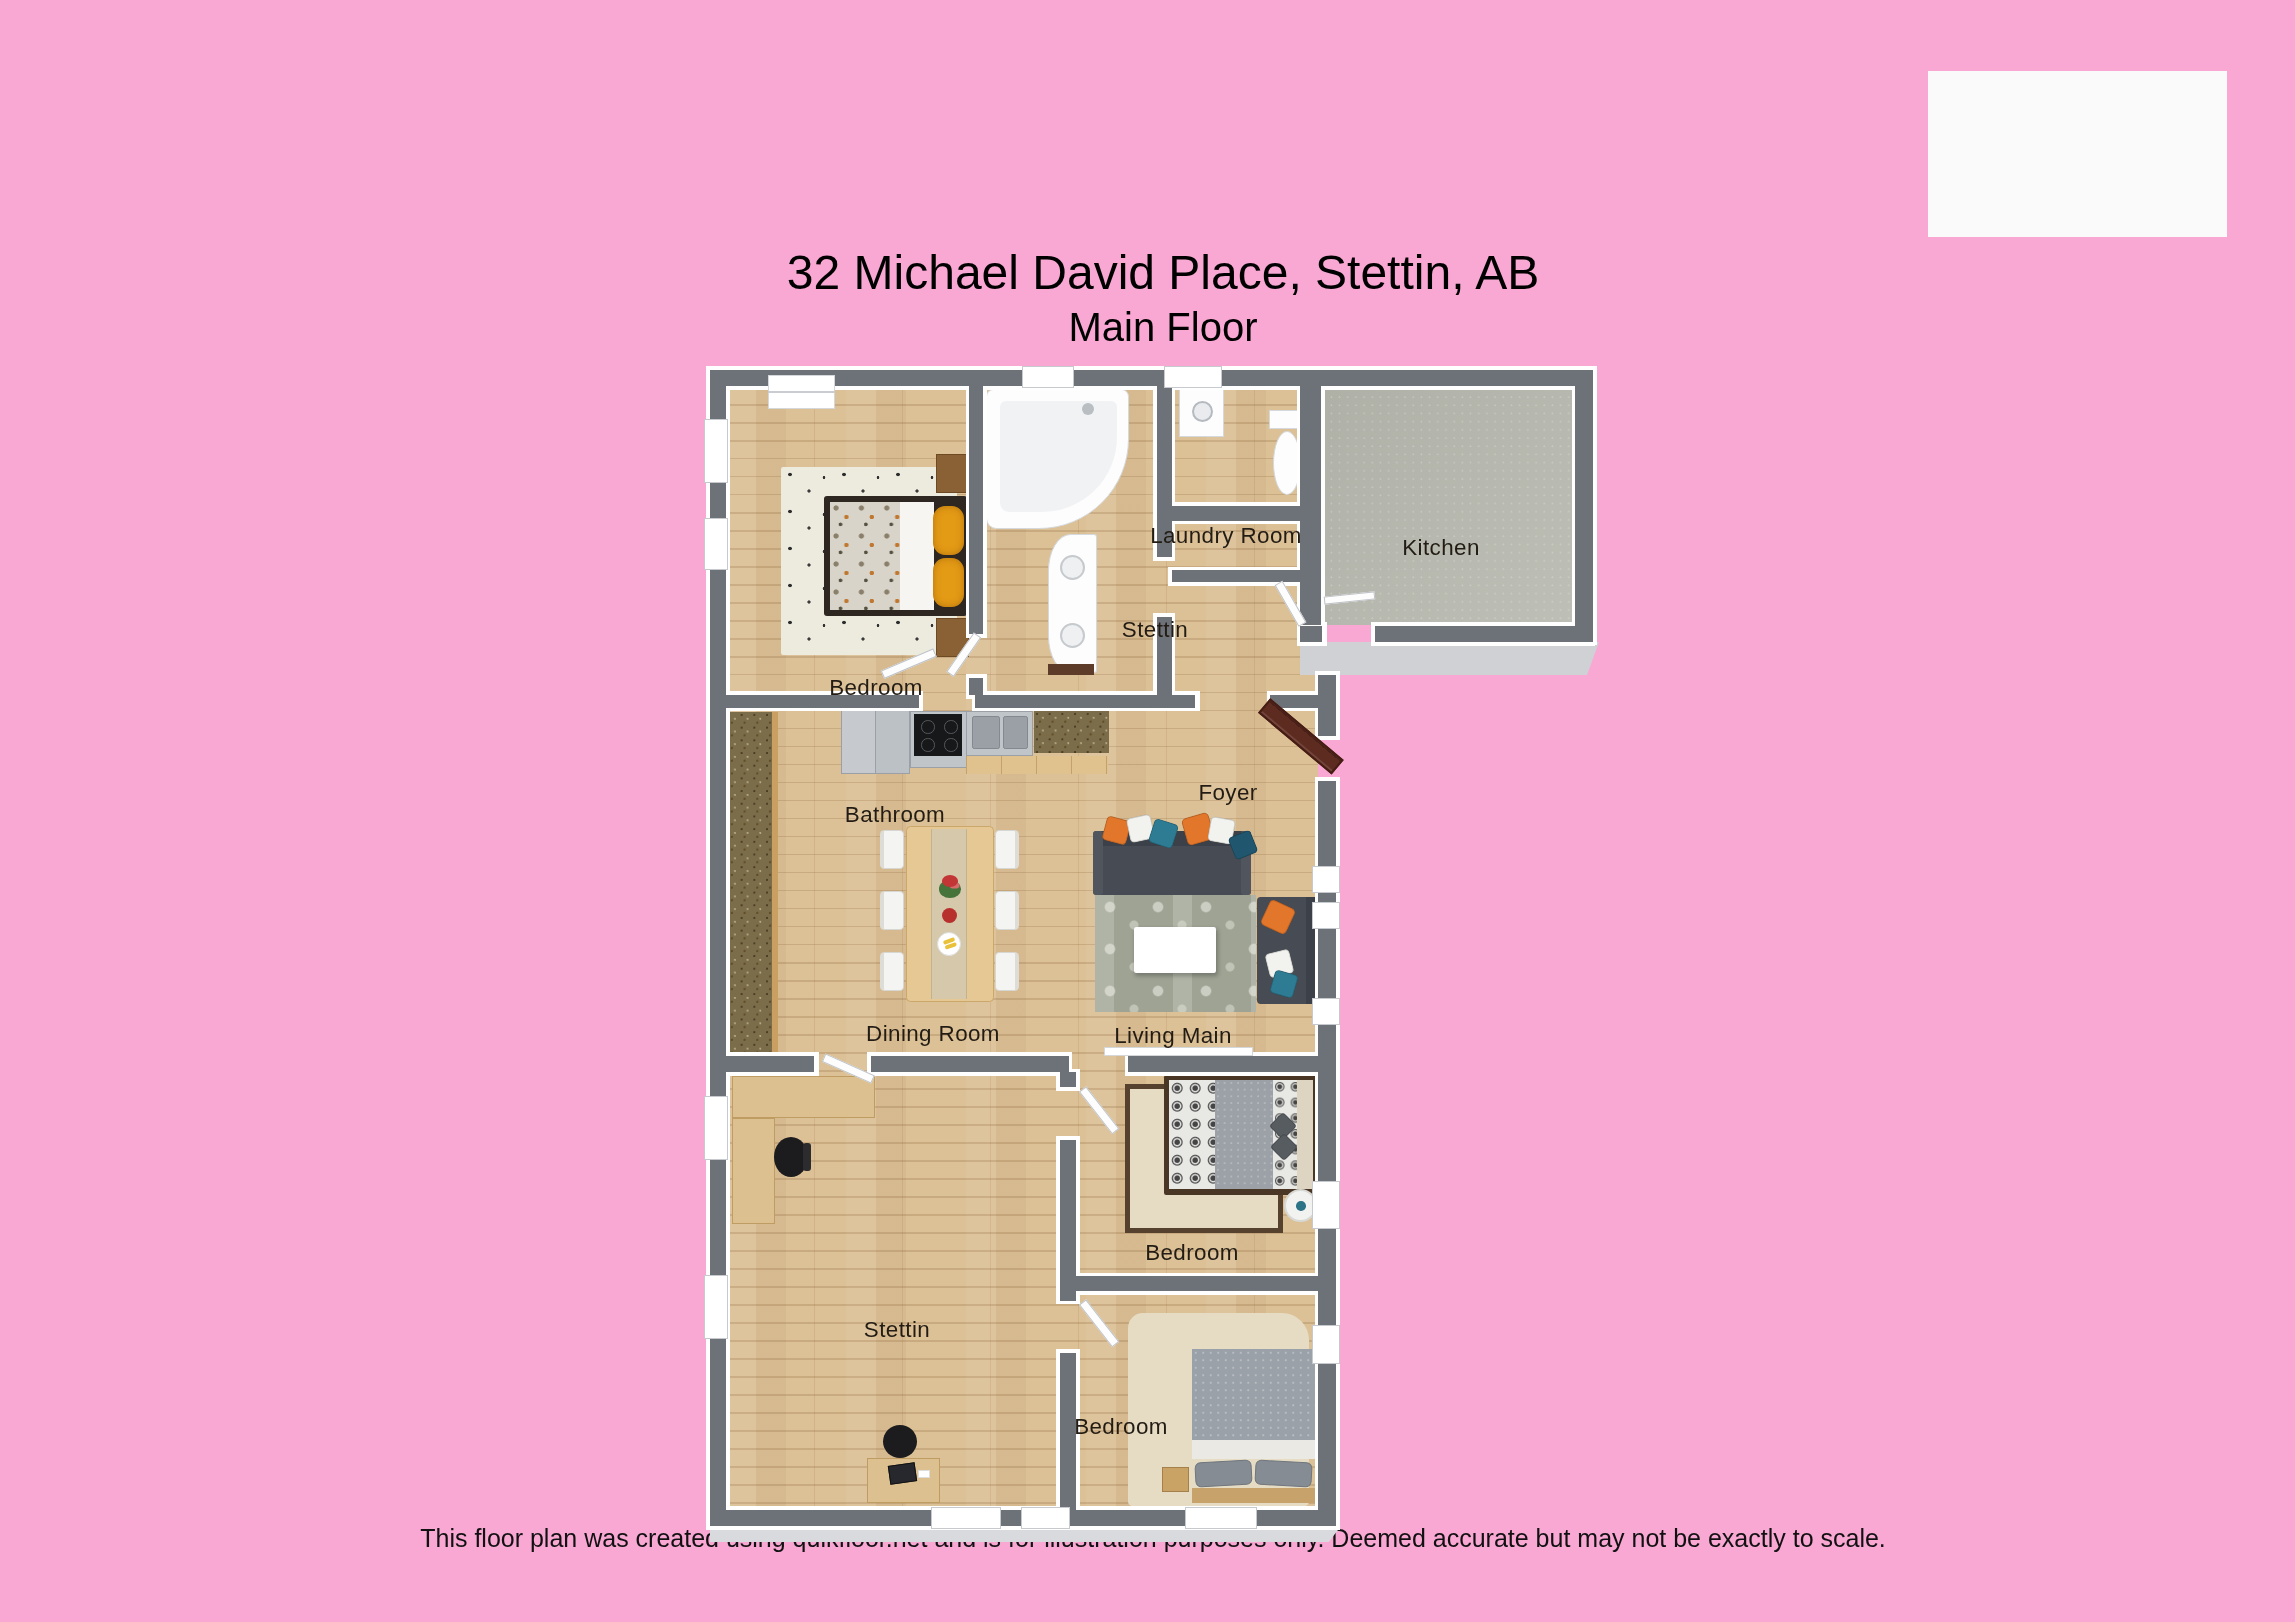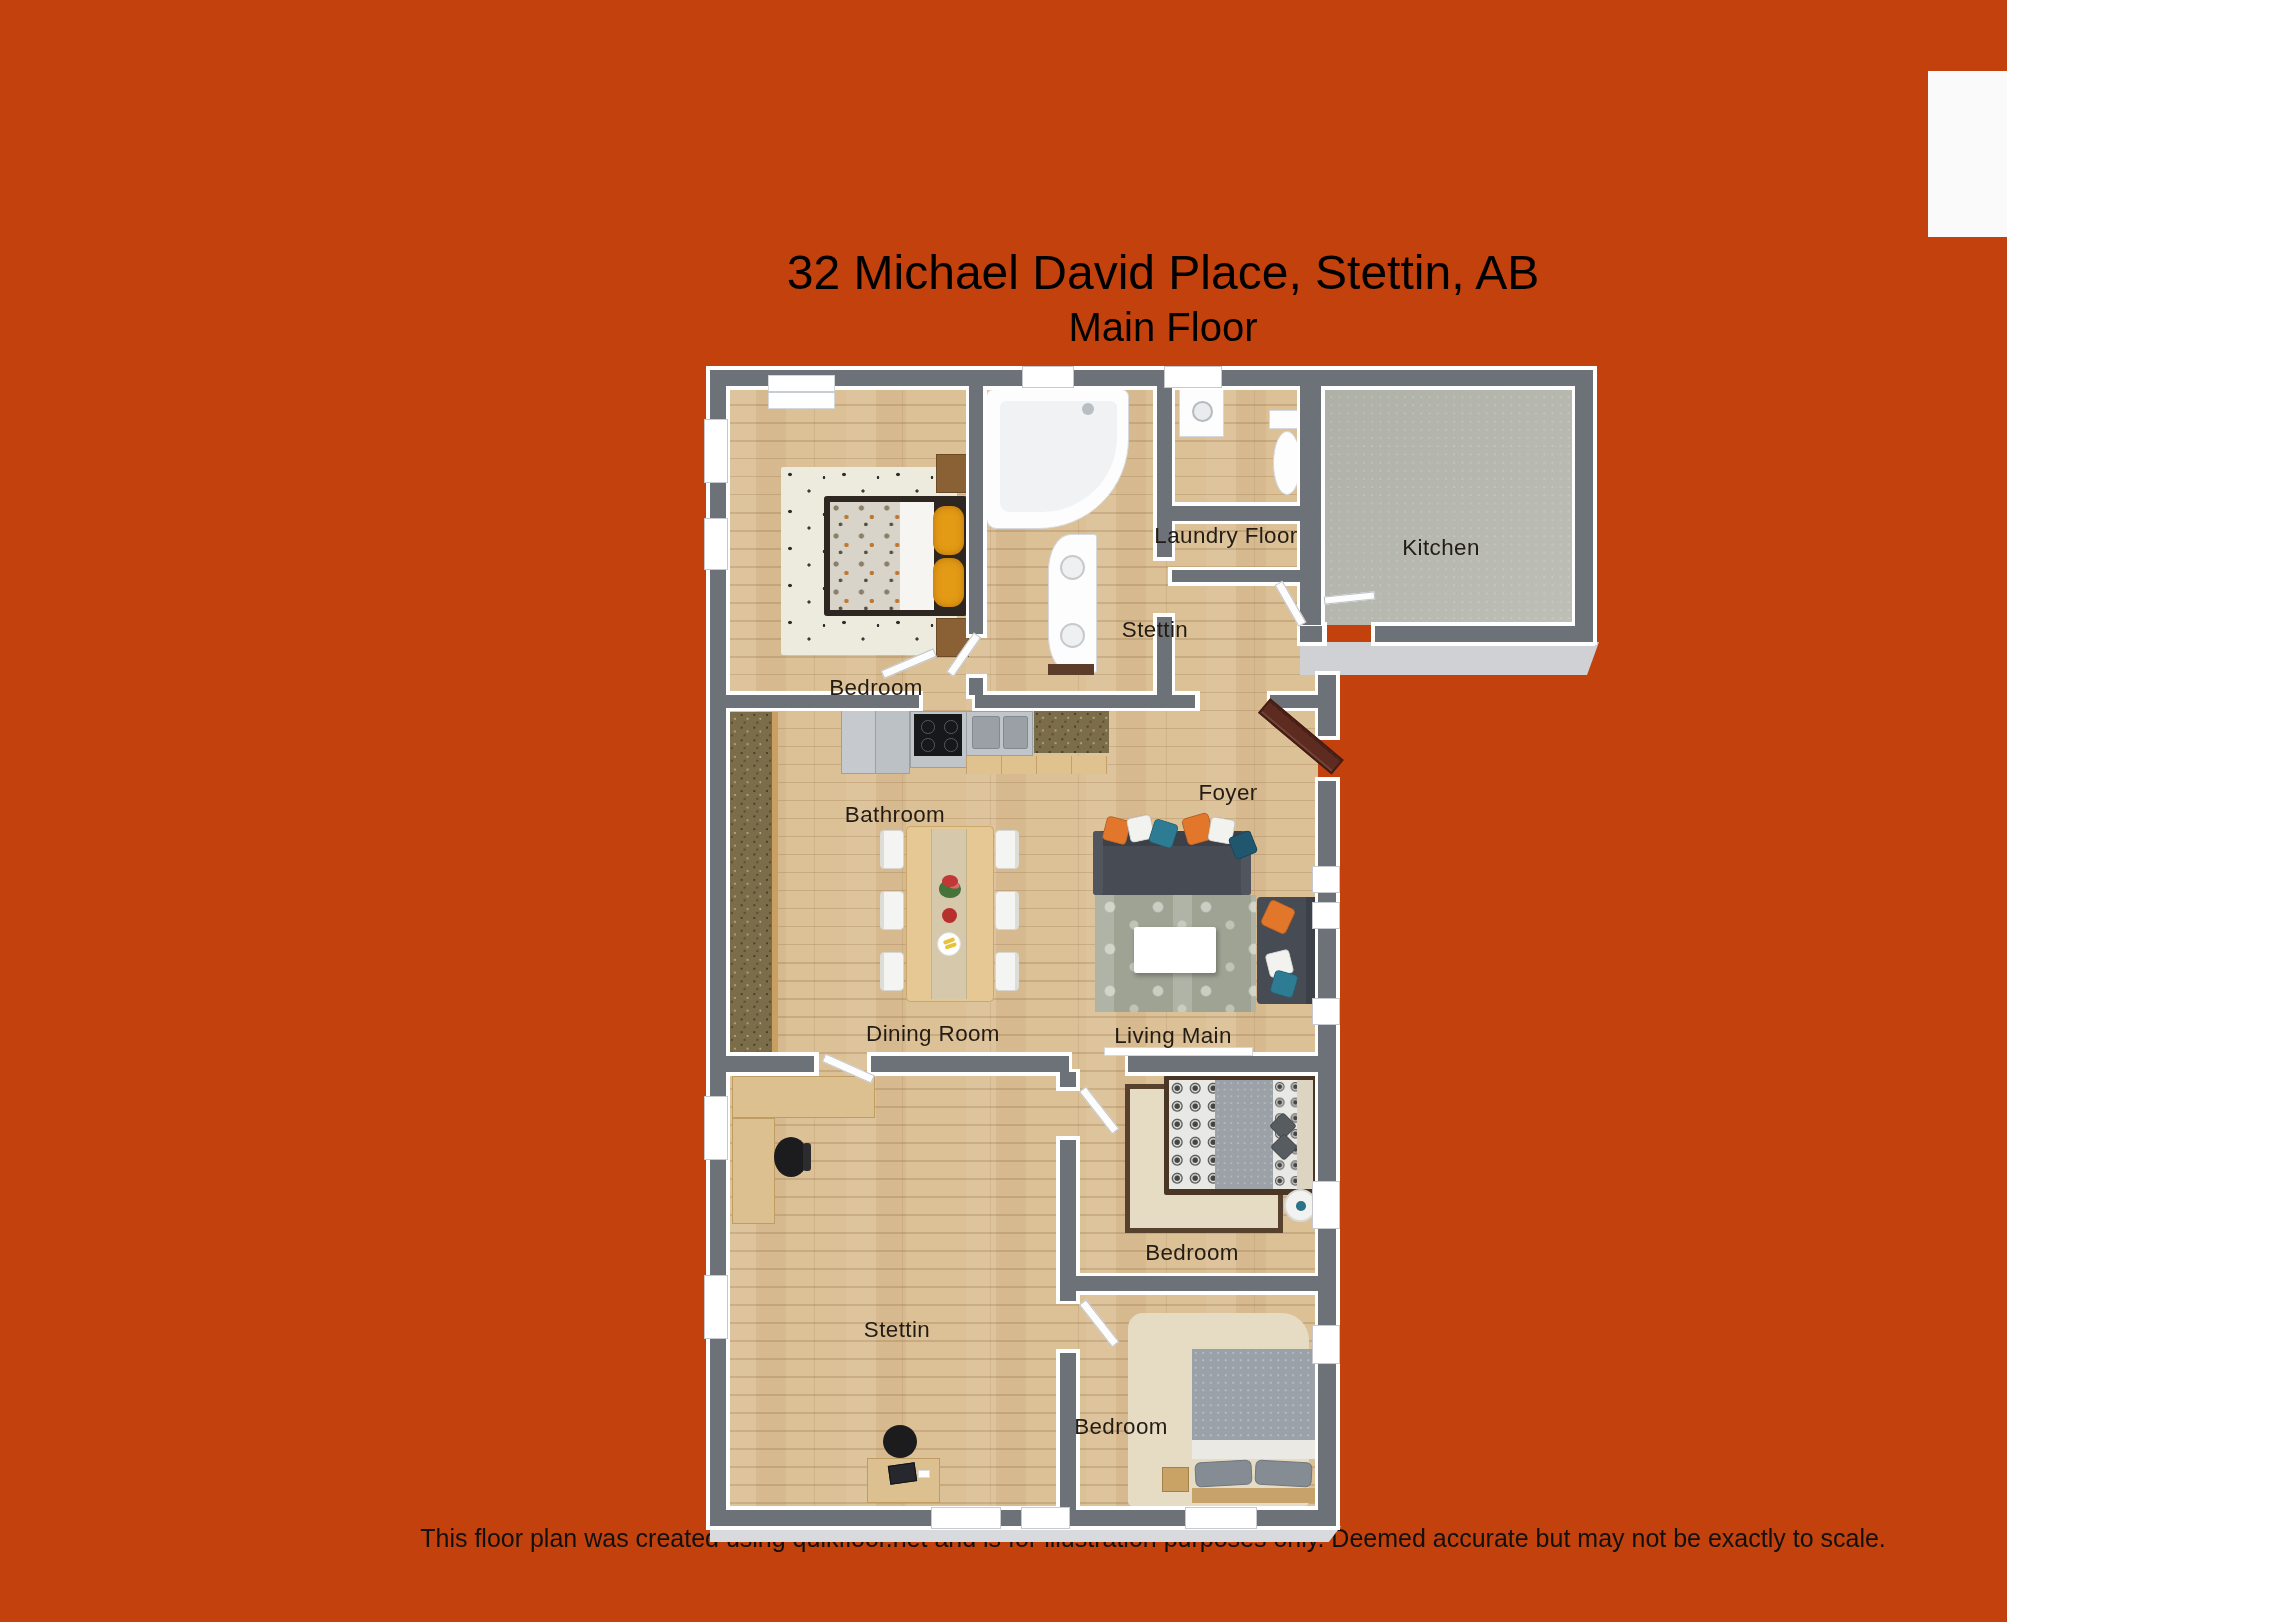--- a/index.html
+++ b/index.html
@@ -1,16 +1,16 @@
 <!DOCTYPE html>
 <html style="font-size:12px"><head>
 <meta charset="utf-8">
 <style>
   html,body{margin:0;padding:0;background:#fff;}
-  .canvas{position:relative;width:2007px;height:1622px;background:#c2410c;overflow:hidden;
+  .canvas{position:relative;width:2295px;height:1622px;background:#f9a8d4;overflow:hidden;
           font-family:"Liberation Sans", sans-serif;}
   .ttl{position:absolute;left:1163px;transform:translateX(-50%);color:#000;white-space:nowrap;}
   #title{top:245px;font-size:48px;}
   #subtitle{top:305px;font-size:40px;}
   #footer{position:absolute;left:1153px;top:1524px;transform:translateX(-50%);
           font-size:25px;color:#111;white-space:nowrap;}
   #watermark{position:absolute;left:1928px;top:71px;width:299px;height:166px;background:#fafafa;}
 
   
   #plan{position:absolute;left:710px;top:370px;width:931px;height:1160px;}
@@ -201,21 +201,21 @@
     <div class="window" style="left:311px;top:1137px;width:49px;height:22.4px;"></div>
     <div class="window" style="left:475px;top:1137px;width:72px;height:22.4px;"></div>
     <div class="window" style="left:602px;top:496px;width:28px;height:27px;"></div>
     <div class="window" style="left:602px;top:532px;width:28px;height:27px;"></div>
     <div class="window" style="left:602px;top:628px;width:28px;height:27px;"></div>
     <div class="window" style="left:602px;top:811px;width:28px;height:48px;"></div>
     <div class="window" style="left:602px;top:955px;width:28px;height:39px;"></div>
 
     <div class="room-label" style="left:166px;top:318px;">Bedroom</div>
     <div class="room-label" style="left:445px;top:260px;">Stettin</div>
-    <div class="room-label" style="left:516px;top:166px;">Laundry Floor</div>
+    <div class="room-label" style="left:516px;top:166px;">Laundry Room</div>
     <div class="room-label" style="left:731px;top:178px;">Kitchen</div>
     <div class="room-label" style="left:185px;top:445px;">Bathroom</div>
     <div class="room-label" style="left:518px;top:423px;">Foyer</div>
     <div class="room-label" style="left:223px;top:664px;">Dining Room</div>
     <div class="room-label" style="left:463px;top:666px;">Living Main</div>
     <div class="room-label" style="left:482px;top:883px;">Bedroom</div>
     <div class="room-label" style="left:187px;top:960px;">Stettin</div>
     <div class="room-label" style="left:411px;top:1057px;">Bedroom</div>
 
   <div class="wall-face" style="left: -3.7px; top: -3.7px; width: 891px; height: 24px;"></div>

